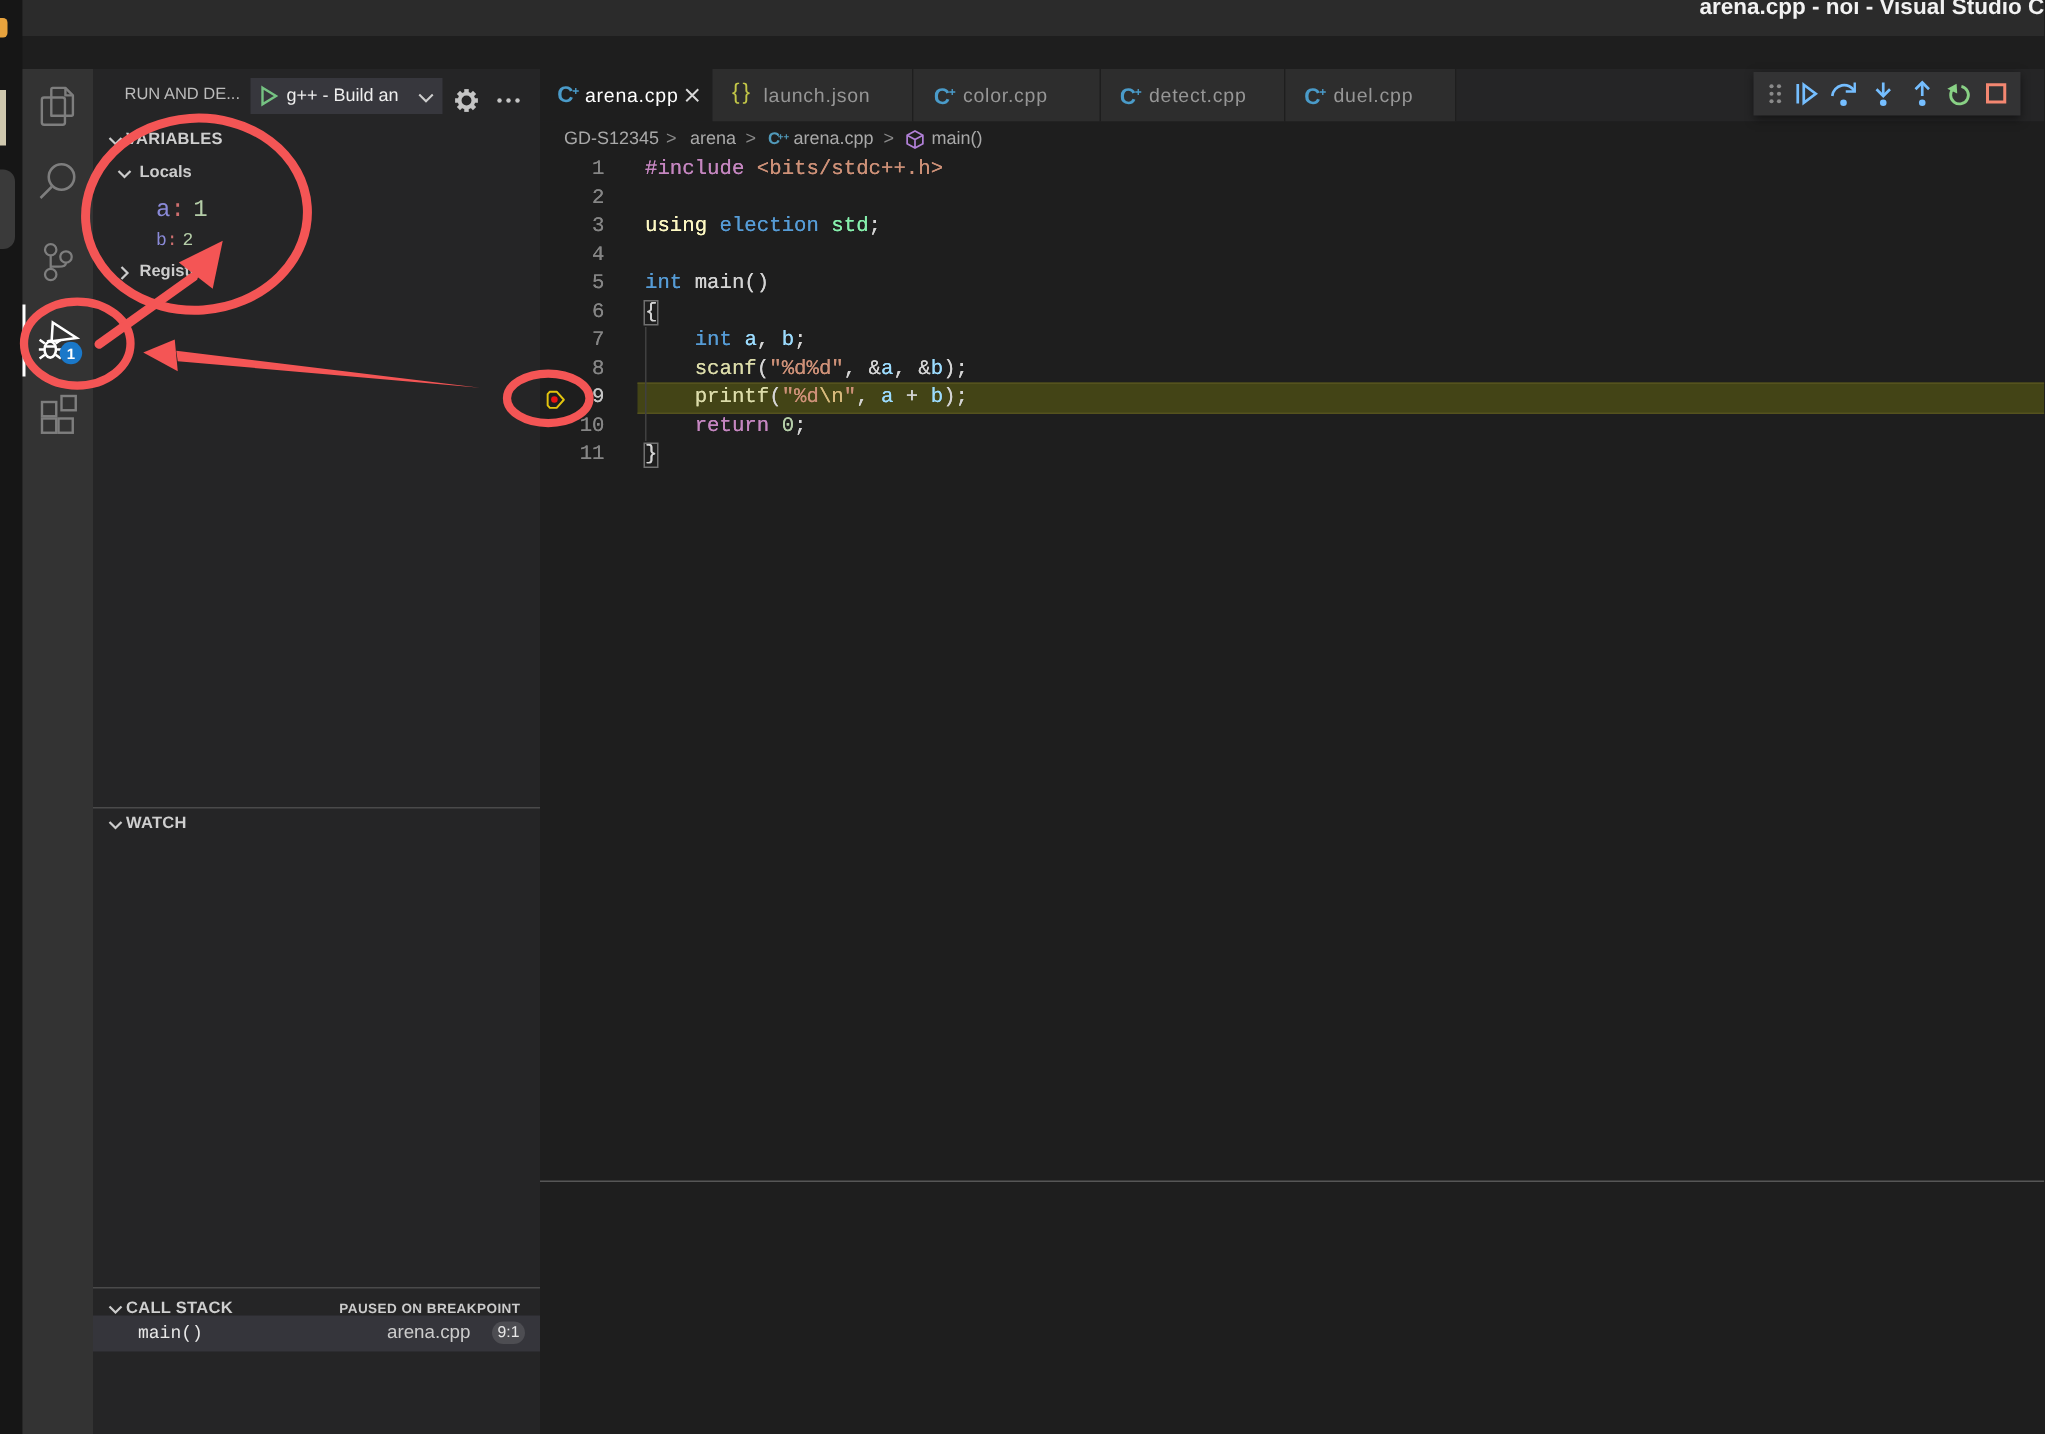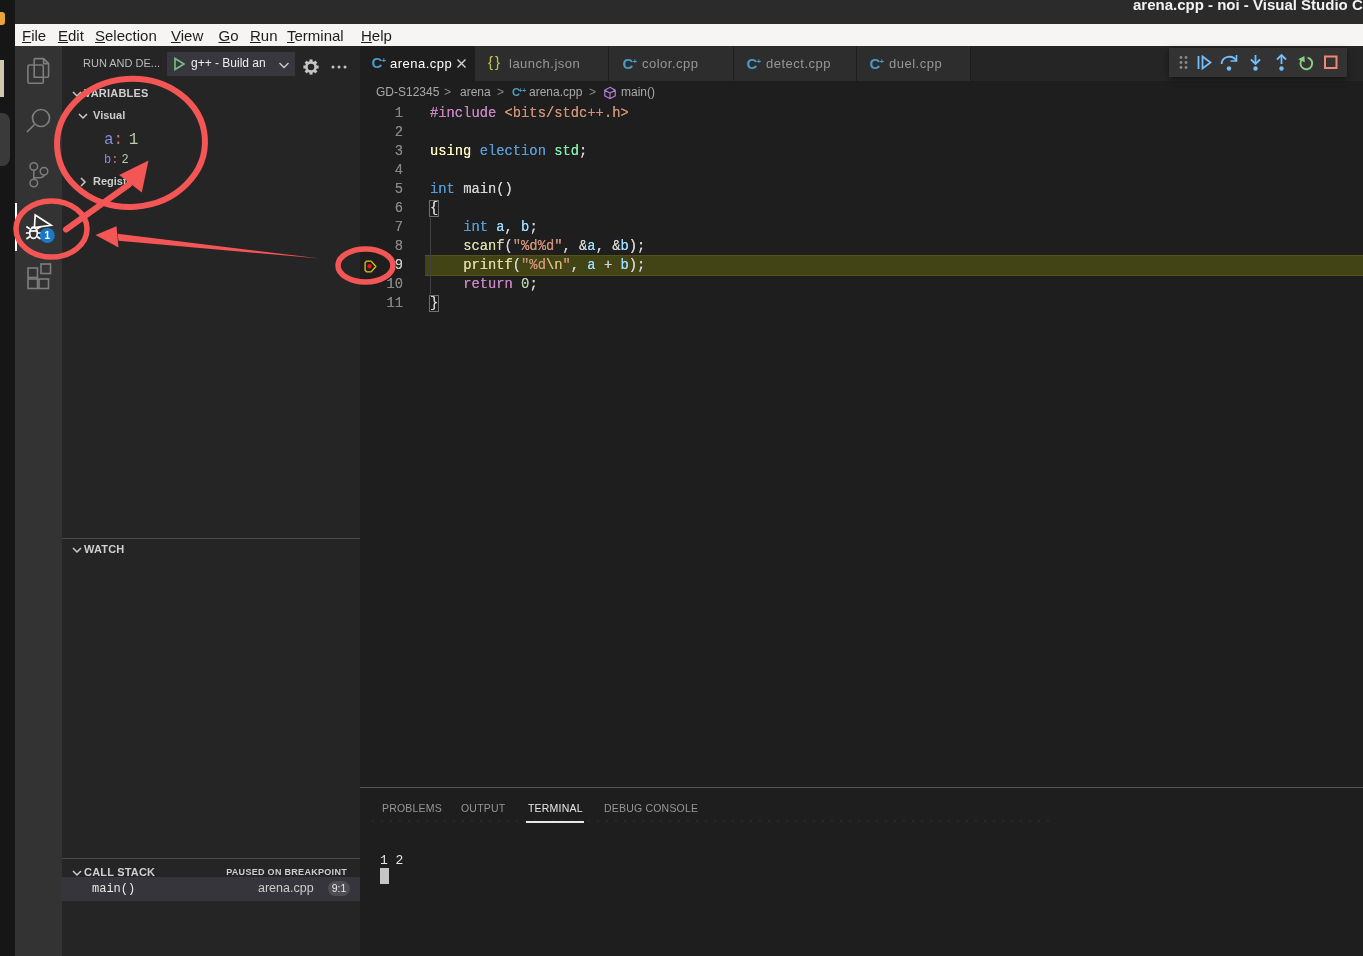--- a/index.html
+++ b/index.html
@@ -51,30 +51,20 @@
 <body>
 <div id="root">
   <div class="abs" id="dock">
       <div class="orange"></div>
       <div class="beige"></div>
       <div class="grayr"></div>
     </div>
   <div class="abs" id="titlebar">
       <div class="t">arena.cpp - noi - Visual Studio Co</div>
     </div>
-  <div class="abs" id="menubar">
-    <span style="left:7px"><u>F</u>ile</span>
-    <span style="left:43px"><u>E</u>dit</span>
-    <span style="left:80px"><u>S</u>election</span>
-    <span style="left:156px"><u>V</u>iew</span>
-    <span style="left:203.5px"><u>G</u>o</span>
-    <span style="left:235px"><u>R</u>un</span>
-    <span style="left:272px"><u>T</u>erminal</span>
-    <span style="left:346px"><u>H</u>elp</span>
-  </div>
   <div class="abs" id="actbar">
     <svg width="47" height="910" viewBox="0 0 47 910">
 
       <g stroke="#7e7e7e" stroke-width="1.6" fill="none" stroke-linejoin="round">
         <path d="M19.2 31.2 V13.6 a1 1 0 0 1 1 -1 H28.6 L33.6 17.6 V30.2 a1 1 0 0 1 -1 1 Z"></path>
         <path d="M28.6 12.6 V17.6 H33.6"></path>
         <rect x="12.9" y="19" width="15.4" height="18.2" rx="1.5"></rect>
       </g>
 
       <g stroke="#7e7e7e" stroke-width="1.7" fill="none">
@@ -144,21 +134,21 @@
         <circle cx="14" cy="4" r="1.5" fill="#c5c5c5"></circle>
     </svg>
 
     <svg class="chev" style="left:7px;top:40px" viewBox="0 0 16 16">
         <path d="M4 6 L8 10 L12 6" fill="none" stroke="#cccccc" stroke-width="1.5"></path>
       </svg>
     <div class="sbhead" style="left:22px;top:41px;">VARIABLES</div>
     <svg class="chev" style="left:12.5px;top:62px" viewBox="0 0 16 16">
         <path d="M4 6 L8 10 L12 6" fill="none" stroke="#cccccc" stroke-width="1.5"></path>
       </svg>
-    <div class="abs" style="left:31px;top:63px;font-weight:bold;font-size:11px;color:#cccccc;">Visual</div>
+    <div class="abs" style="left:31px;top:63px;font-weight:bold;font-size:11px;color:#cccccc;">Locals</div>
     <div class="abs mono" style="left:42px;top:85px;font-size:16px;"><span style="color:#8a8ad8">a</span><span style="color:#cf6f6f">:</span> <span style="color:#b5cea8;margin-left:-4px">1</span></div>
     <div class="abs mono" style="left:42px;top:107px;font-size:12px;"><span style="color:#8a8ad8">b</span><span style="color:#cf6f6f">:</span> <span style="color:#b5cea8;margin-left:-4px">2</span></div>
     <svg class="chev" style="left:12.5px;top:128px" viewBox="0 0 16 16">
         <path d="M6 4 L10 8 L6 12" fill="none" stroke="#cccccc" stroke-width="1.5"></path>
       </svg>
     <div class="abs" style="left:31px;top:129px;font-weight:bold;font-size:11px;color:#cccccc;">Registers</div>
 
     <div class="abs" style="left:0;top:492px;width:298px;height:1px;background:#4a4a4a;"></div>
     <svg class="chev" style="left:7px;top:496px" viewBox="0 0 16 16">
         <path d="M4 6 L8 10 L12 6" fill="none" stroke="#cccccc" stroke-width="1.5"></path>
@@ -258,30 +248,20 @@
     <div class="cl" style="left:70px;top:171px">    <span style="color:#c586c0">return</span> <span style="color:#b5cea8">0</span><span style="color:#d4d4d4">;</span></div>
     <div class="cl" style="left:70px;top:190px"><span style="color:#d4d4d4;outline:1px solid #707070;">}</span></div>
 
     <svg class="abs" style="left:4px;top:156px" width="13" height="13" viewBox="0 0 13 13">
       <path d="M2.6 1.1 H7.1 L11.9 6.5 L7.1 11.9 H2.6 L1.1 10.2 V2.8 Z" fill="none" stroke="#e3c40e" stroke-width="1.3" stroke-linejoin="round"></path>
       <circle cx="5.6" cy="6.3" r="2.2" fill="#ea1313"></circle>
     </svg>
   </div>
 
   <div class="abs" id="panelline"></div>
-  <div class="abs" id="panel">
-    <div class="abs" style="left:12px;top:32px;width:680px;height:2px;background:repeating-linear-gradient(90deg,#362b2b 0 2px,transparent 2px 9px);opacity:.6;"></div>
-    <div class="ptab" style="left:22px;">PROBLEMS</div>
-    <div class="ptab" style="left:101px;">OUTPUT</div>
-    <div class="ptab" style="left:168px;color:#e7e7e7;">TERMINAL</div>
-    <div class="abs" style="left:166px;top:33px;width:58px;height:2px;background:#e7e7e7;"></div>
-    <div class="ptab" style="left:244px;">DEBUG CONSOLE</div>
-    <div class="abs mono" style="left:20px;top:65px;color:#e5e5e5;font-size:13px;">1 2</div>
-    <div class="abs" style="left:20px;top:80px;width:9px;height:16px;background:#c6c6c6;"></div>
-  </div>
 
   <div class="abs" id="dbgbar">
     <svg width="178" height="29" viewBox="0 0 178 29">
       <g fill="#8a8a8a">
         <circle cx="12" cy="9.5" r="1.4"></circle>
           <circle cx="17" cy="9.5" r="1.4"></circle>
         <circle cx="12" cy="14.5" r="1.4"></circle>
           <circle cx="17" cy="14.5" r="1.4"></circle>
         <circle cx="12" cy="19.5" r="1.4"></circle>
           <circle cx="17" cy="19.5" r="1.4"></circle>

